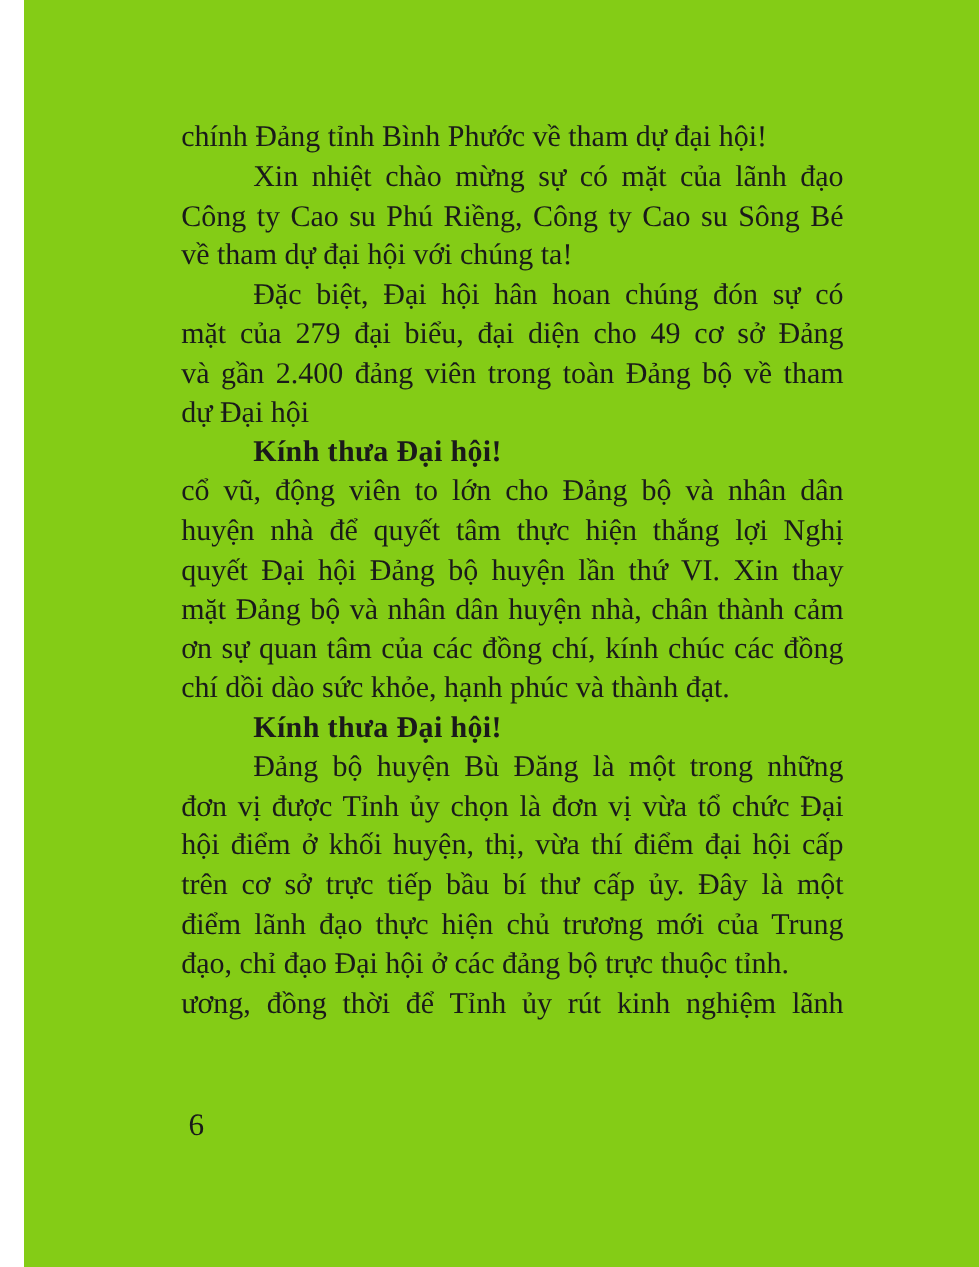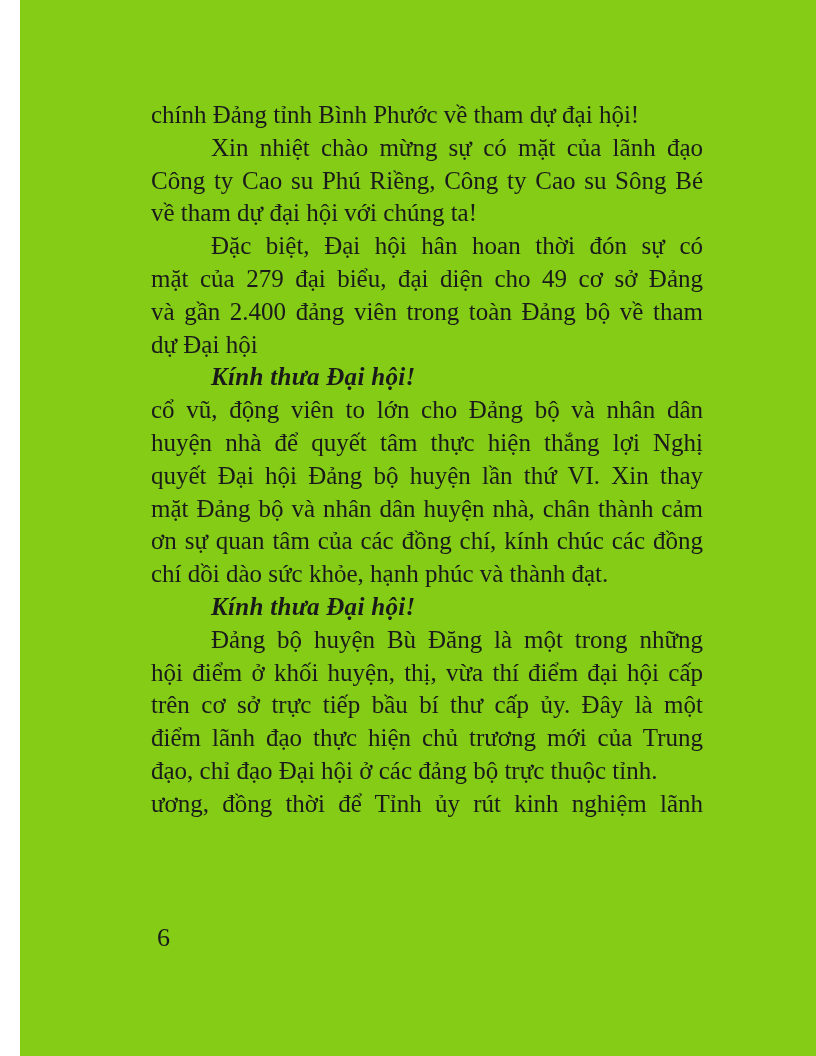--- a/index.html
+++ b/index.html
@@ -38,54 +38,54 @@
   }
   .line.no-j {
     text-align: left;
     text-align-last: left;
   }
   .line.ind {
     text-indent: 60px;
   }
   .line.heading {
     font-weight: 700;
-    font-style: italic;
     letter-spacing: 0.3px;
   }
   .page-number {
     position: absolute;
     left: 137px;
     top: 922px;
     font-size: 26px;
     line-height: 32.8px;
     color: #1a1a1a;
   }
 </style>
 </head>
 <body>
 
 <div class="page">
   <div class="text-block">
     <div class="line no-j">chính Đảng tỉnh Bình Phước về tham dự đại hội!</div>
     <div class="line ind">Xin nhiệt chào mừng sự có mặt của lãnh đạo</div>
     <div class="line">Công ty Cao su Phú Riềng, Công ty Cao su Sông Bé</div>
     <div class="line no-j">về tham dự đại hội với chúng ta!</div>
-    <div class="line ind">Đặc biệt, Đại hội hân hoan thời đón sự có</div>
+    <div class="line ind">Đặc biệt, Đại hội hân hoan chúng đón sự có</div>
     <div class="line">mặt của 279 đại biểu, đại diện cho 49 cơ sở Đảng</div>
     <div class="line">và gần 2.400 đảng viên trong toàn Đảng bộ về tham</div>
     <div class="line no-j">dự Đại hội</div>
     <div class="line no-j ind heading">Kính thưa Đại hội!</div>
     <div class="line">cổ vũ, động viên to lớn cho Đảng bộ và nhân dân</div>
     <div class="line">huyện nhà để quyết tâm thực hiện thắng lợi Nghị</div>
     <div class="line">quyết Đại hội Đảng bộ huyện lần thứ VI. Xin thay</div>
     <div class="line">mặt Đảng bộ và nhân dân huyện nhà, chân thành cảm</div>
     <div class="line">ơn sự quan tâm của các đồng chí, kính chúc các đồng</div>
     <div class="line no-j">chí dồi dào sức khỏe, hạnh phúc và thành đạt.</div>
     <div class="line no-j ind heading">Kính thưa Đại hội!</div>
     <div class="line ind">Đảng bộ huyện Bù Đăng là một trong những</div>
+    <div class="line">đơn vị được Tỉnh ủy chọn là đơn vị vừa tổ chức Đại</div>
     <div class="line">hội điểm ở khối huyện, thị, vừa thí điểm đại hội cấp</div>
     <div class="line">trên cơ sở trực tiếp bầu bí thư cấp ủy. Đây là một</div>
     <div class="line">điểm lãnh đạo thực hiện chủ trương mới của Trung</div>
     <div class="line no-j">đạo, chỉ đạo Đại hội ở các đảng bộ trực thuộc tỉnh.</div>
     <div class="line">ương, đồng thời để Tỉnh ủy rút kinh nghiệm lãnh</div>
   </div>
   <div class="page-number">6</div>
 </div>
 
 </body></html>

